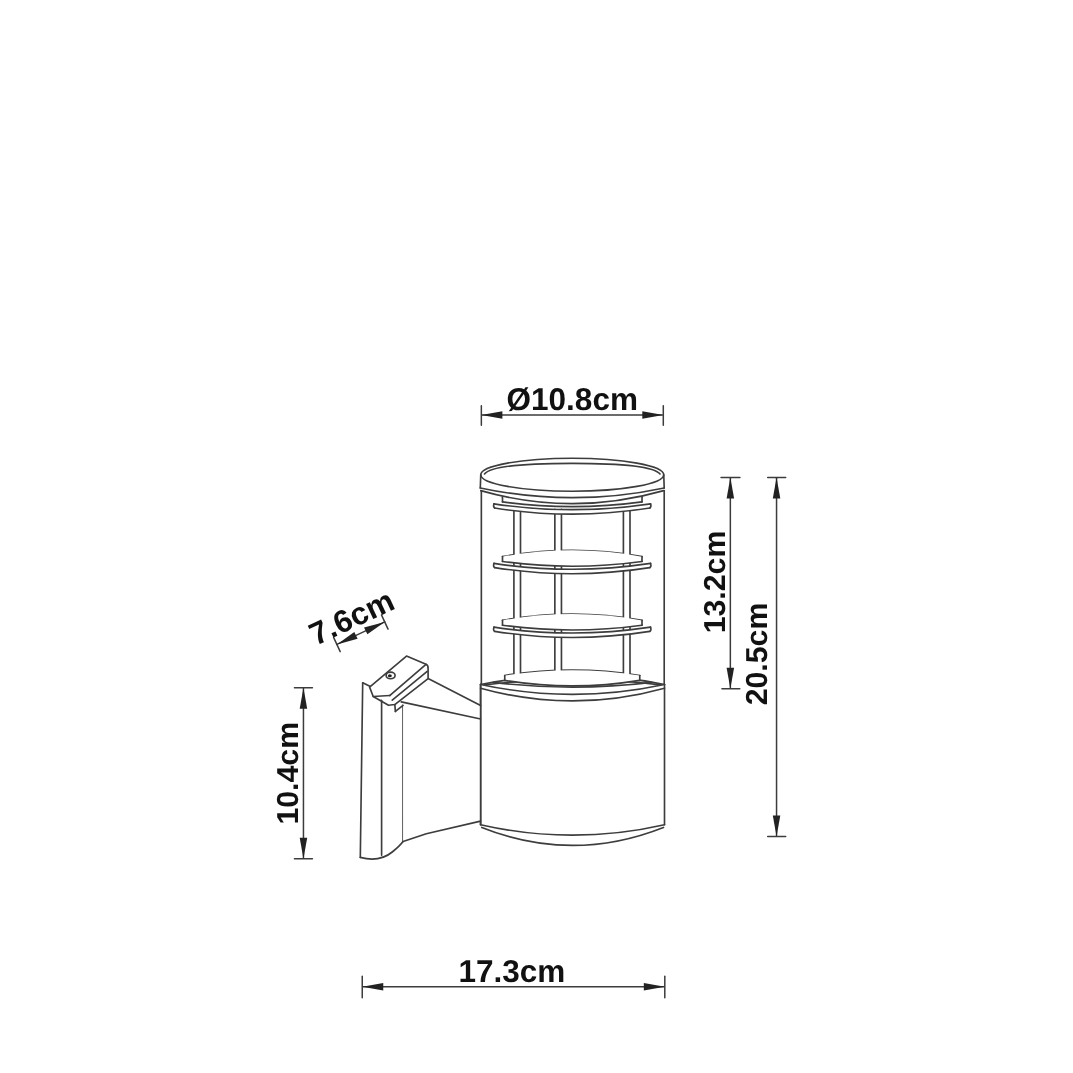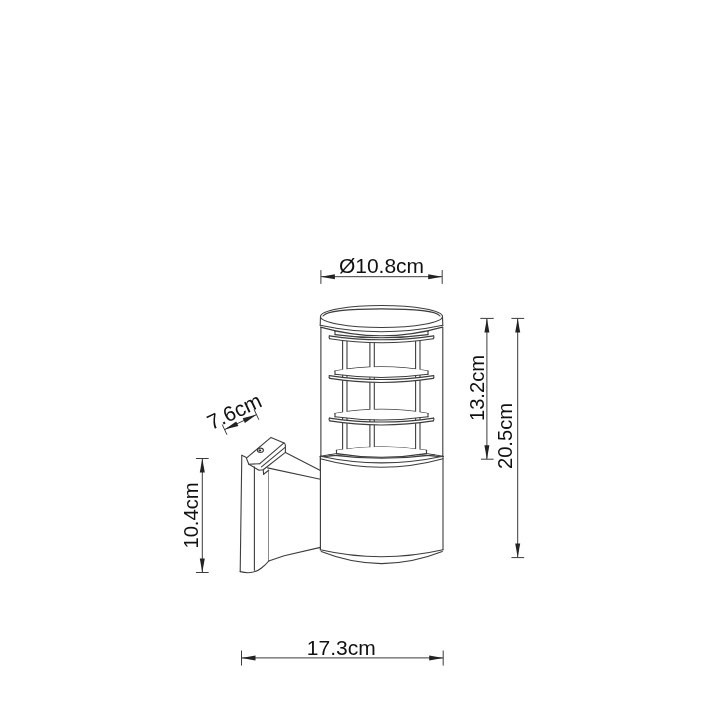--- a/index.html
+++ b/index.html
@@ -1,16 +1,16 @@
 <!DOCTYPE html>
 <html><head>
 <meta charset="utf-8">
 <style>
   html,body{margin:0;padding:0;background:#ffffff;}
-  .wrap{width:715px;height:715px;position:relative;background:#fff;}
+  .wrap{width:715px;height:715px;position:relative;background:#fff;font-weight:bold;}
   svg{display:block;}
   text{font-family:"Liberation Sans", sans-serif;fill:#111;}
   .s{fill:none;stroke:#3d3d3d;stroke-width:1.1;}
   .m{fill:#ffffff;stroke:none;}
   .d{fill:none;stroke:#3c3c3c;stroke-width:1;}
   .a{fill:#222222;stroke:none;}
 </style>
 </head>
 <body>
 

